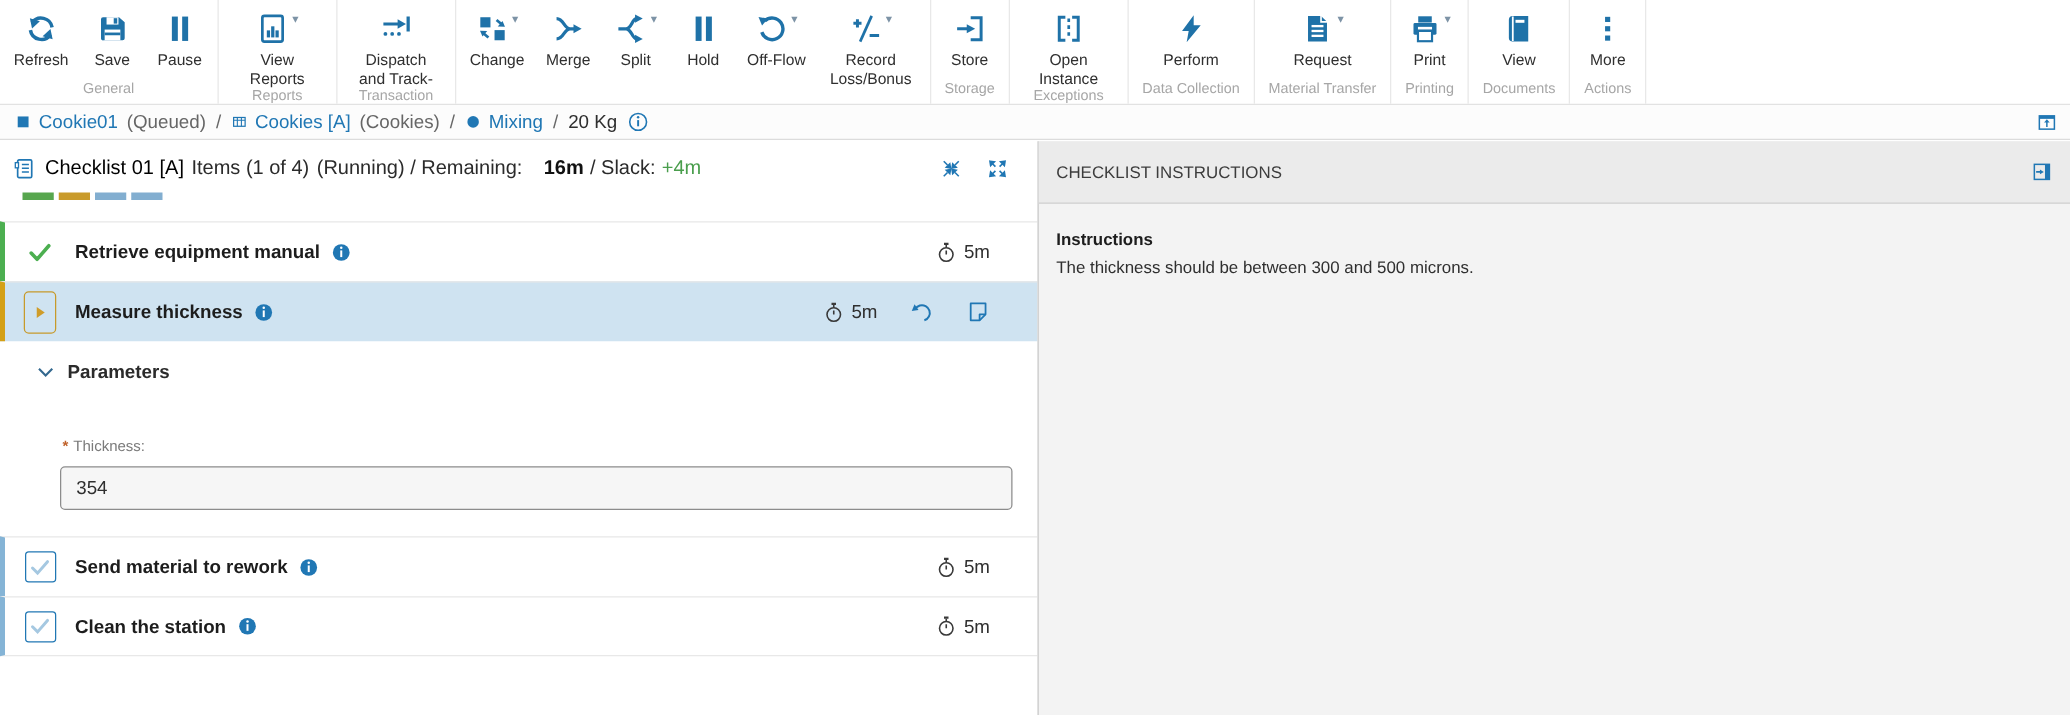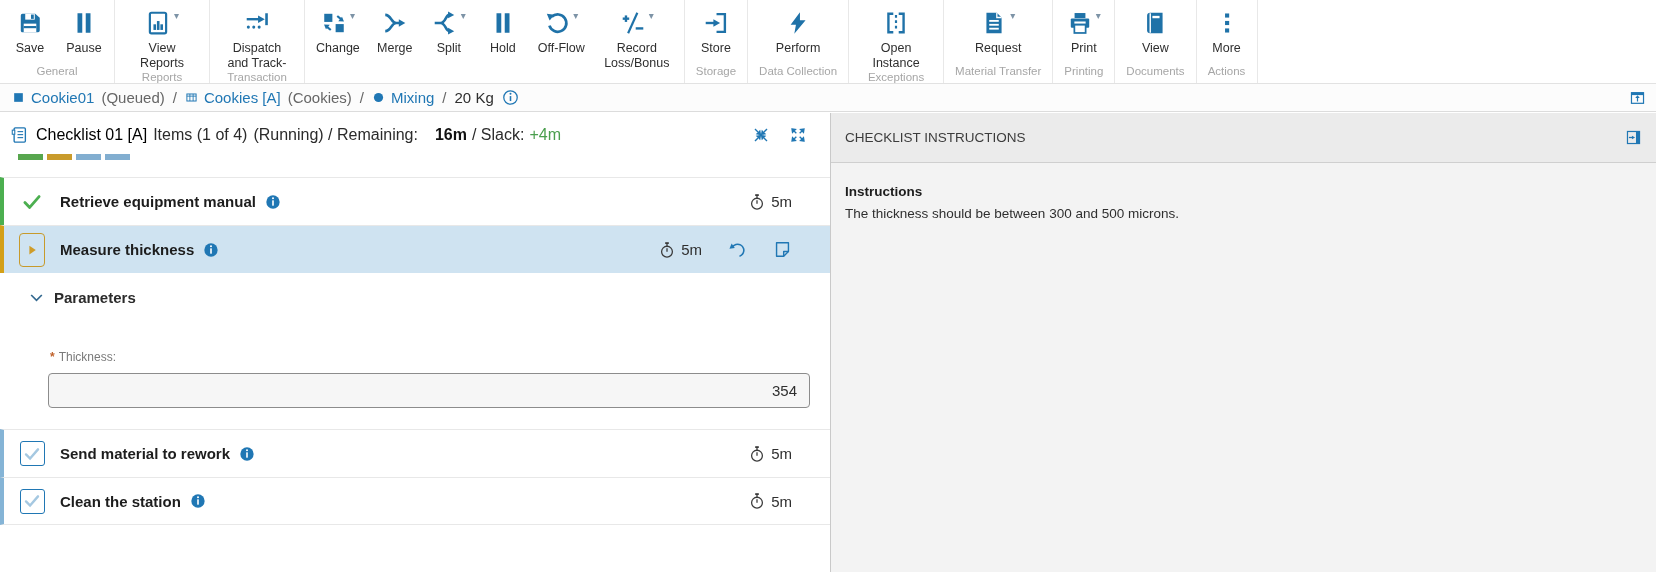--- a/index.html
+++ b/index.html
@@ -67,40 +67,53 @@
   .checkbox { width:25px; height:25px; background:#fff; border:1.5px solid #2077b4; border-radius:3px; display:flex; align-items:center; justify-content:center; cursor:pointer; }
   .play-btn { width:26px; height:34px; border:1.5px solid #c79a2b; border-radius:4px; display:flex; align-items:center; justify-content:center; cursor:pointer; }
 
   
   .params { padding-top:16px; height:156px; }
   .params-head { display:flex; align-items:center; gap:9px; padding-left:28px; cursor:pointer; }
   .params-title { font-weight:bold; font-size:15px; color:#2b2b2b; }
   .param-field { margin:44px 0 0 48px; }
   .param-label { font-size:12px; color:#7a7a7a; padding-left:2px; }
   .req { color:#c0622b; font-weight:bold; margin-right:4px; }
-  .param-input { display:block; margin-top:9px; width:762px; height:35px; background:#f6f6f6; border:1px solid #8c8c8c; border-radius:4px; font-size:15px; color:#2f2f2f; padding:0 12px; font-family:"Liberation Sans","DejaVu Sans",sans-serif;text-align:right; }
+  .param-input { display:block; margin-top:9px; width:762px; height:35px; background:#f6f6f6; border:1px solid #8c8c8c; border-radius:4px; font-size:15px; color:#2f2f2f; padding:0 12px; font-family:"Liberation Sans","DejaVu Sans",sans-serif; }
 
   
   .rp-header { height:50px; background:#ebebeb; border-bottom:1px solid #cfcfcf; display:flex; align-items:center; padding:0 14px; font-size:13.5px; color:#3c3c3c;gap:43px; }
   .rp-header .icon { margin-left:auto; width:17px; height:17px; cursor:pointer; }
   .rp-body { padding:20px 14px; font-size:13.5px; color:#2f2f2f; line-height:1.4; }
   .rp-title { font-weight:bold; color:#1d1d1d; margin-bottom:3px; }
 </style>
 </head>
 <body>
 
 <div class="screen">
 
   <div class="toolbar" id="toolbar-groups">
       <div class="tb-group">
         <div class="tb-row">
           <div class="tb-btn">
             <div class="tb-ic">
               <span class="icon">
                 <svg viewBox="0 0 24 24" xmlns="http://www.w3.org/2000/svg">
+                  <path d="M20 11a8.2 8.2 0 0 0-14.8-3.4" fill="none" stroke="#1f72a8" stroke-width="2.6"></path>
+                  <polygon points="3.6,4.2 11,6.4 5.2,11.8" fill="#1f72a8"></polygon>
+                  <path d="M4 13a8.2 8.2 0 0 0 14.8 3.4" fill="none" stroke="#1f72a8" stroke-width="2.6"></path>
+                  <polygon points="20.4,19.8 13,17.6 18.8,12.2" fill="#1f72a8"></polygon>
+                </svg>
+              </span>
+            </div>
+            <div class="tb-label">Refresh</div>
+          </div>
+          <div class="tb-btn">
+            <div class="tb-ic">
+              <span class="icon">
+                <svg viewBox="0 0 24 24" xmlns="http://www.w3.org/2000/svg">
                   <path d="M3.5 5A1.5 1.5 0 0 1 5 3.5h11.8L21 7.2V19a1.5 1.5 0 0 1-1.5 1.5h-14A1.5 1.5 0 0 1 3.5 19z" fill="#1f72a8"></path>
                   <rect x="7.6" y="3.5" width="8.8" height="5.4" fill="#fff"></rect>
                   <rect x="12.9" y="4.2" width="2.6" height="4" fill="#1f72a8"></rect>
                   <rect x="6.2" y="12.6" width="11.6" height="7.9" fill="#fff"></rect>
                   <rect x="6.2" y="14.8" width="11.6" height="2" fill="#1f72a8"></rect>
                 </svg>
               </span>
             </div>
             <div class="tb-label">Save</div>
           </div>
@@ -254,45 +267,45 @@
           </div>
         </div>
         <div class="tb-group-label">Storage</div>
       </div>
       <div class="tb-group">
         <div class="tb-row">
           <div class="tb-btn">
             <div class="tb-ic">
               <span class="icon">
                 <svg viewBox="0 0 24 24" xmlns="http://www.w3.org/2000/svg">
-                  <path d="M13.8 2 5.2 13.6h4.9L8.6 22 19 9.4h-5.2z" fill="#1f72a8"></path>
-                </svg>
-              </span>
-            </div>
-            <div class="tb-label">Perform</div>
-          </div>
-        </div>
-        <div class="tb-group-label">Data Collection</div>
-      </div>
-      <div class="tb-group">
-        <div class="tb-row">
-          <div class="tb-btn">
-            <div class="tb-ic">
-              <span class="icon">
-                <svg viewBox="0 0 24 24" xmlns="http://www.w3.org/2000/svg">
                   <path d="M9.5 3.5H5V20.5H9.5" fill="none" stroke="#1f72a8" stroke-width="2.2"></path>
                   <path d="M14.5 3.5H19V20.5H14.5" fill="none" stroke="#1f72a8" stroke-width="2.2"></path>
                   <line x1="12" y1="4.5" x2="12" y2="19.5" stroke="#1f72a8" stroke-width="2" stroke-dasharray="2.6 2.4"></line>
                 </svg>
               </span>
             </div>
             <div class="tb-label">Open Instance</div>
           </div>
         </div>
         <div class="tb-group-label">Exceptions</div>
+      </div>
+      <div class="tb-group">
+        <div class="tb-row">
+          <div class="tb-btn">
+            <div class="tb-ic">
+              <span class="icon">
+                <svg viewBox="0 0 24 24" xmlns="http://www.w3.org/2000/svg">
+                  <path d="M13.8 2 5.2 13.6h4.9L8.6 22 19 9.4h-5.2z" fill="#1f72a8"></path>
+                </svg>
+              </span>
+            </div>
+            <div class="tb-label">Perform</div>
+          </div>
+        </div>
+        <div class="tb-group-label">Data Collection</div>
       </div>
       <div class="tb-group">
         <div class="tb-row">
           <div class="tb-btn">
             <div class="tb-ic">
               <span class="icon">
                 <svg viewBox="0 0 24 24" xmlns="http://www.w3.org/2000/svg">
                   <path d="M5 2.5h9.6L19 6.9V21.5H5z" fill="#1f72a8"></path>
                   <rect x="7.6" y="9.2" width="8.8" height="1.7" fill="#fff"></rect>
                   <rect x="7.6" y="12.8" width="8.8" height="1.7" fill="#fff"></rect>

